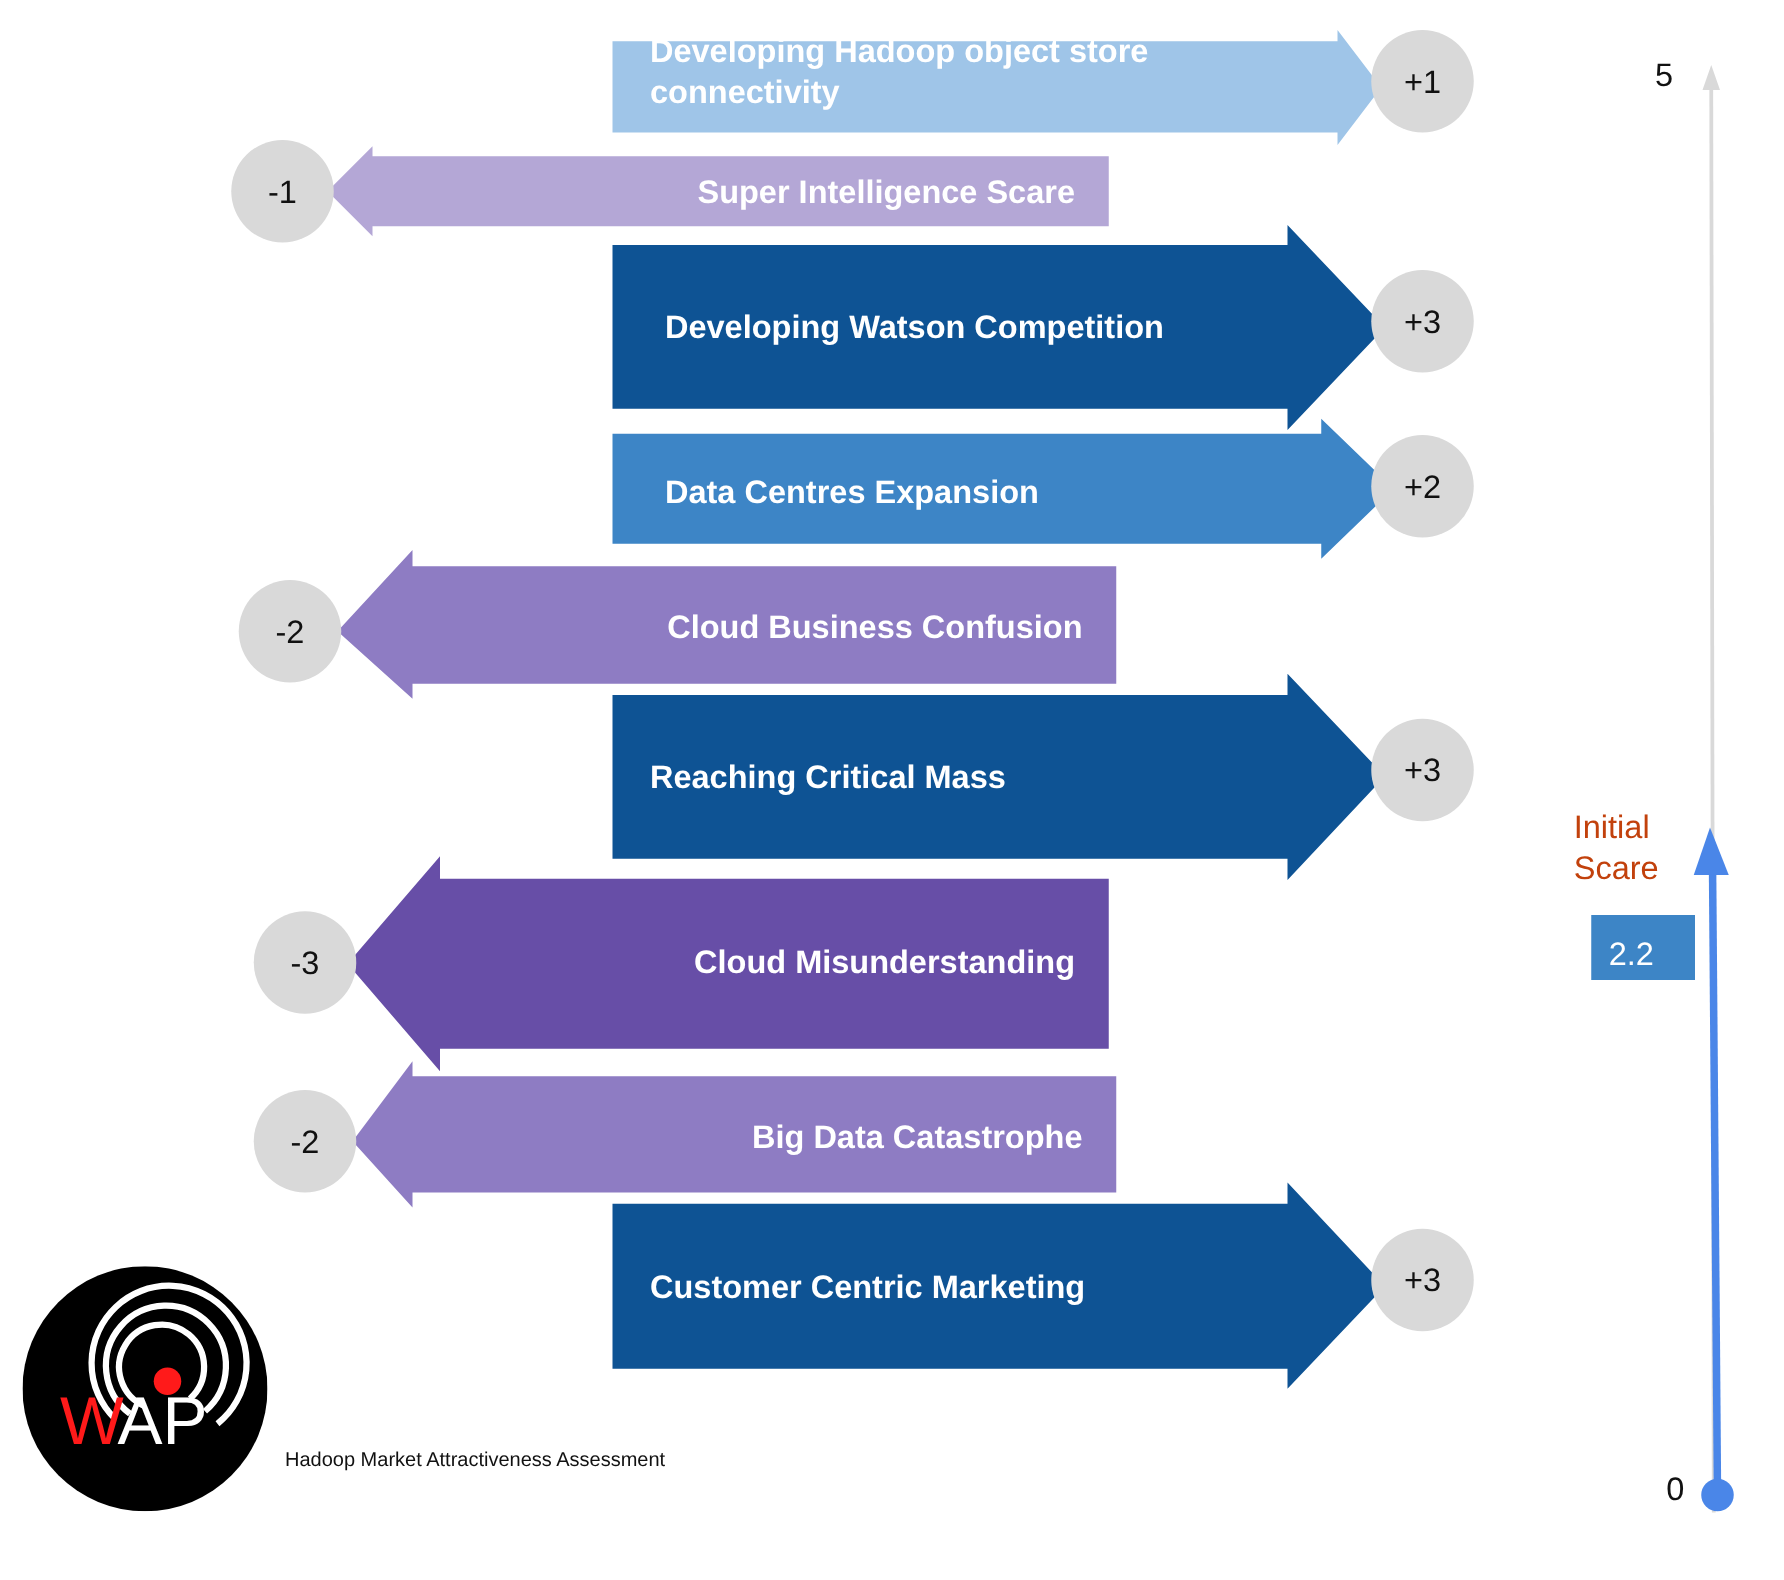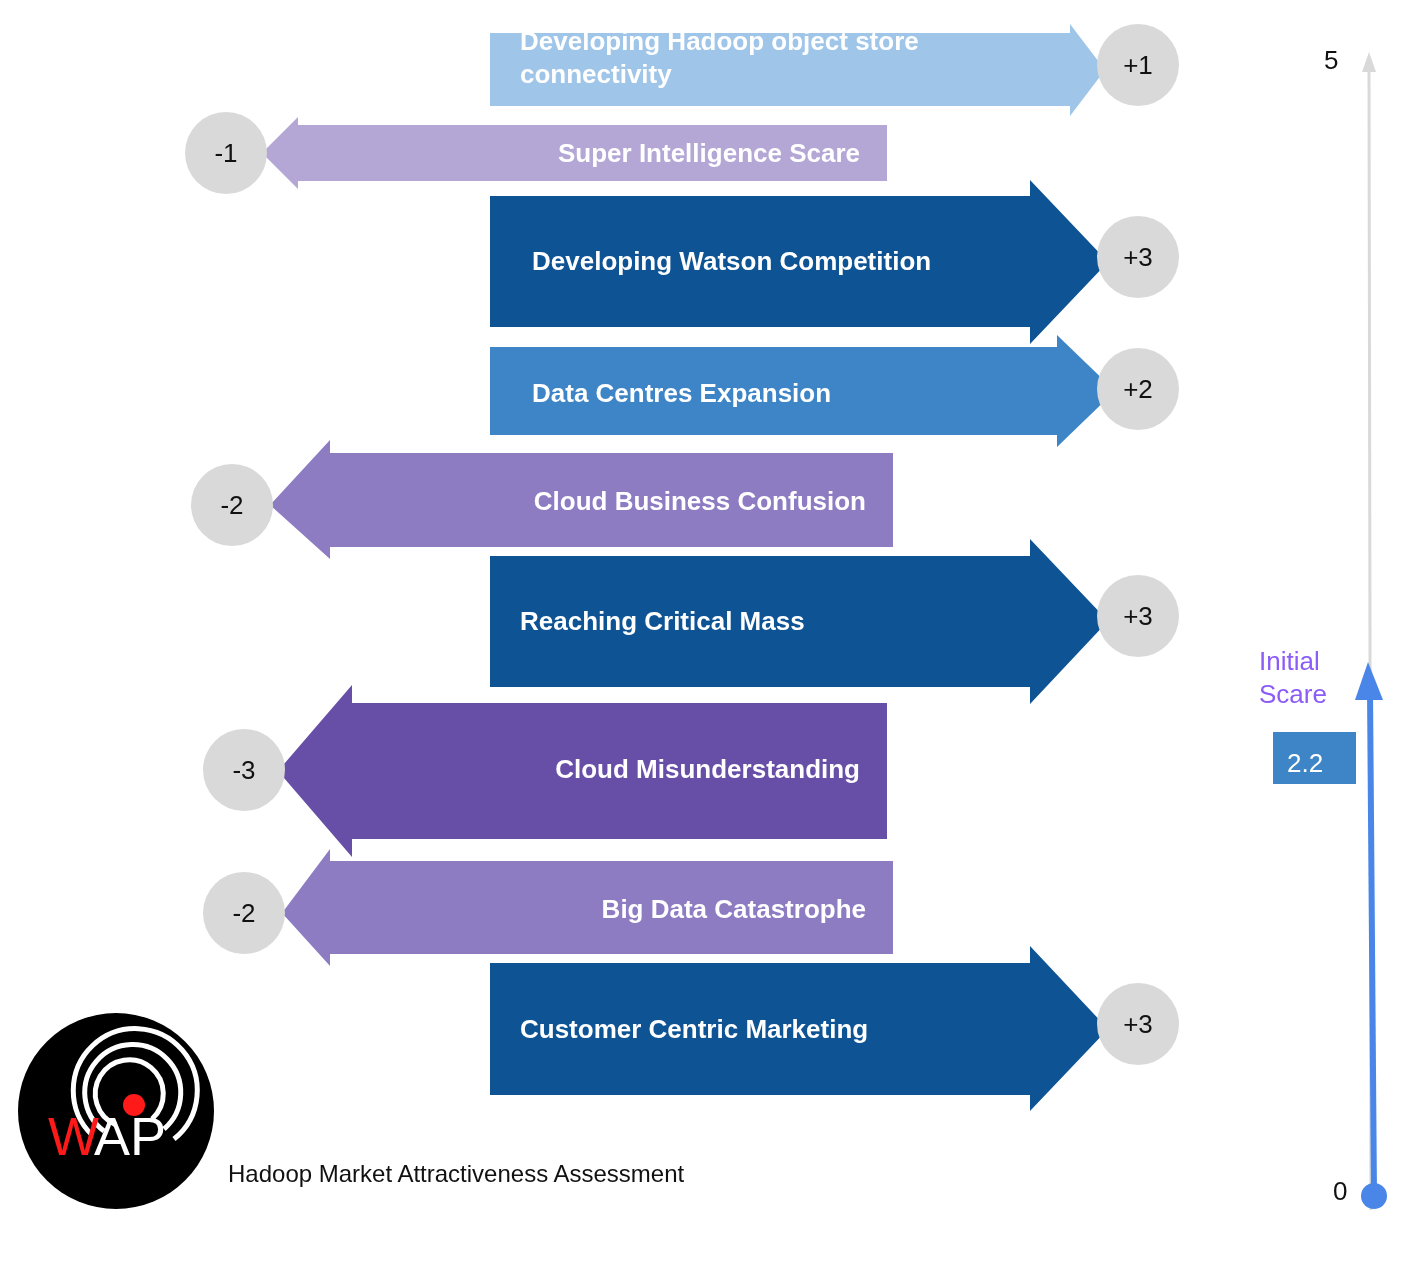--- a/index.html
+++ b/index.html
@@ -3,24 +3,24 @@
 <meta charset="utf-8">
 <style>
   html, body { margin: 0; padding: 0; background: #ffffff; }
   body { width: 1427px; height: 1264px; position: relative; overflow: hidden;
          font-family: "Liberation Sans", sans-serif; }
   #stage { position: absolute; left: 0; top: 0; width: 1427px; height: 1264px; }
   .factor-label { font-family: "Liberation Sans", sans-serif; font-weight: bold; font-size: 26px; fill: #ffffff; }
   .score-text { font-family: "Liberation Sans", sans-serif; font-size: 26px; fill: #111111; }
   .axis-text { font-family: "Liberation Sans", sans-serif; font-size: 26px; fill: #111111; }
   .grade-value-text { font-family: "Liberation Sans", sans-serif; font-size: 26px; fill: #ffffff; }
-  .caption { position: absolute; left: 228px; top: 1160px; font-size: 24px; color: #111;
+  .caption { position: absolute; left: 228px; top: 1160px; font-size: 16px; color: #111;
              font-family: "Liberation Sans", sans-serif; white-space: nowrap; }
   .initial-grade-label { position: absolute; left: 1259px; top: 645px; font-size: 26px; line-height: 33px;
-             color: #8b5cf6; font-family: "Liberation Sans", sans-serif; }
+             color: #c2410c; font-family: "Liberation Sans", sans-serif; }
   .logo { position: absolute; left: 18px; top: 1013px; width: 196px; height: 196px; }
 </style>
 </head>
 <body>
 
 <svg id="stage" xmlns="http://www.w3.org/2000/svg" width="1427" height="1264" viewBox="0 0 1427 1264">
   <g id="factors-layer">
       <g>
         <polygon points="490,33 1070,33 1070,24 1105,70 1070,116 1070,106 490,106" fill="#9fc5e8"></polygon>
         <text class="factor-label" x="520" y="49.5" text-anchor="start">Developing Hadoop object store</text>

